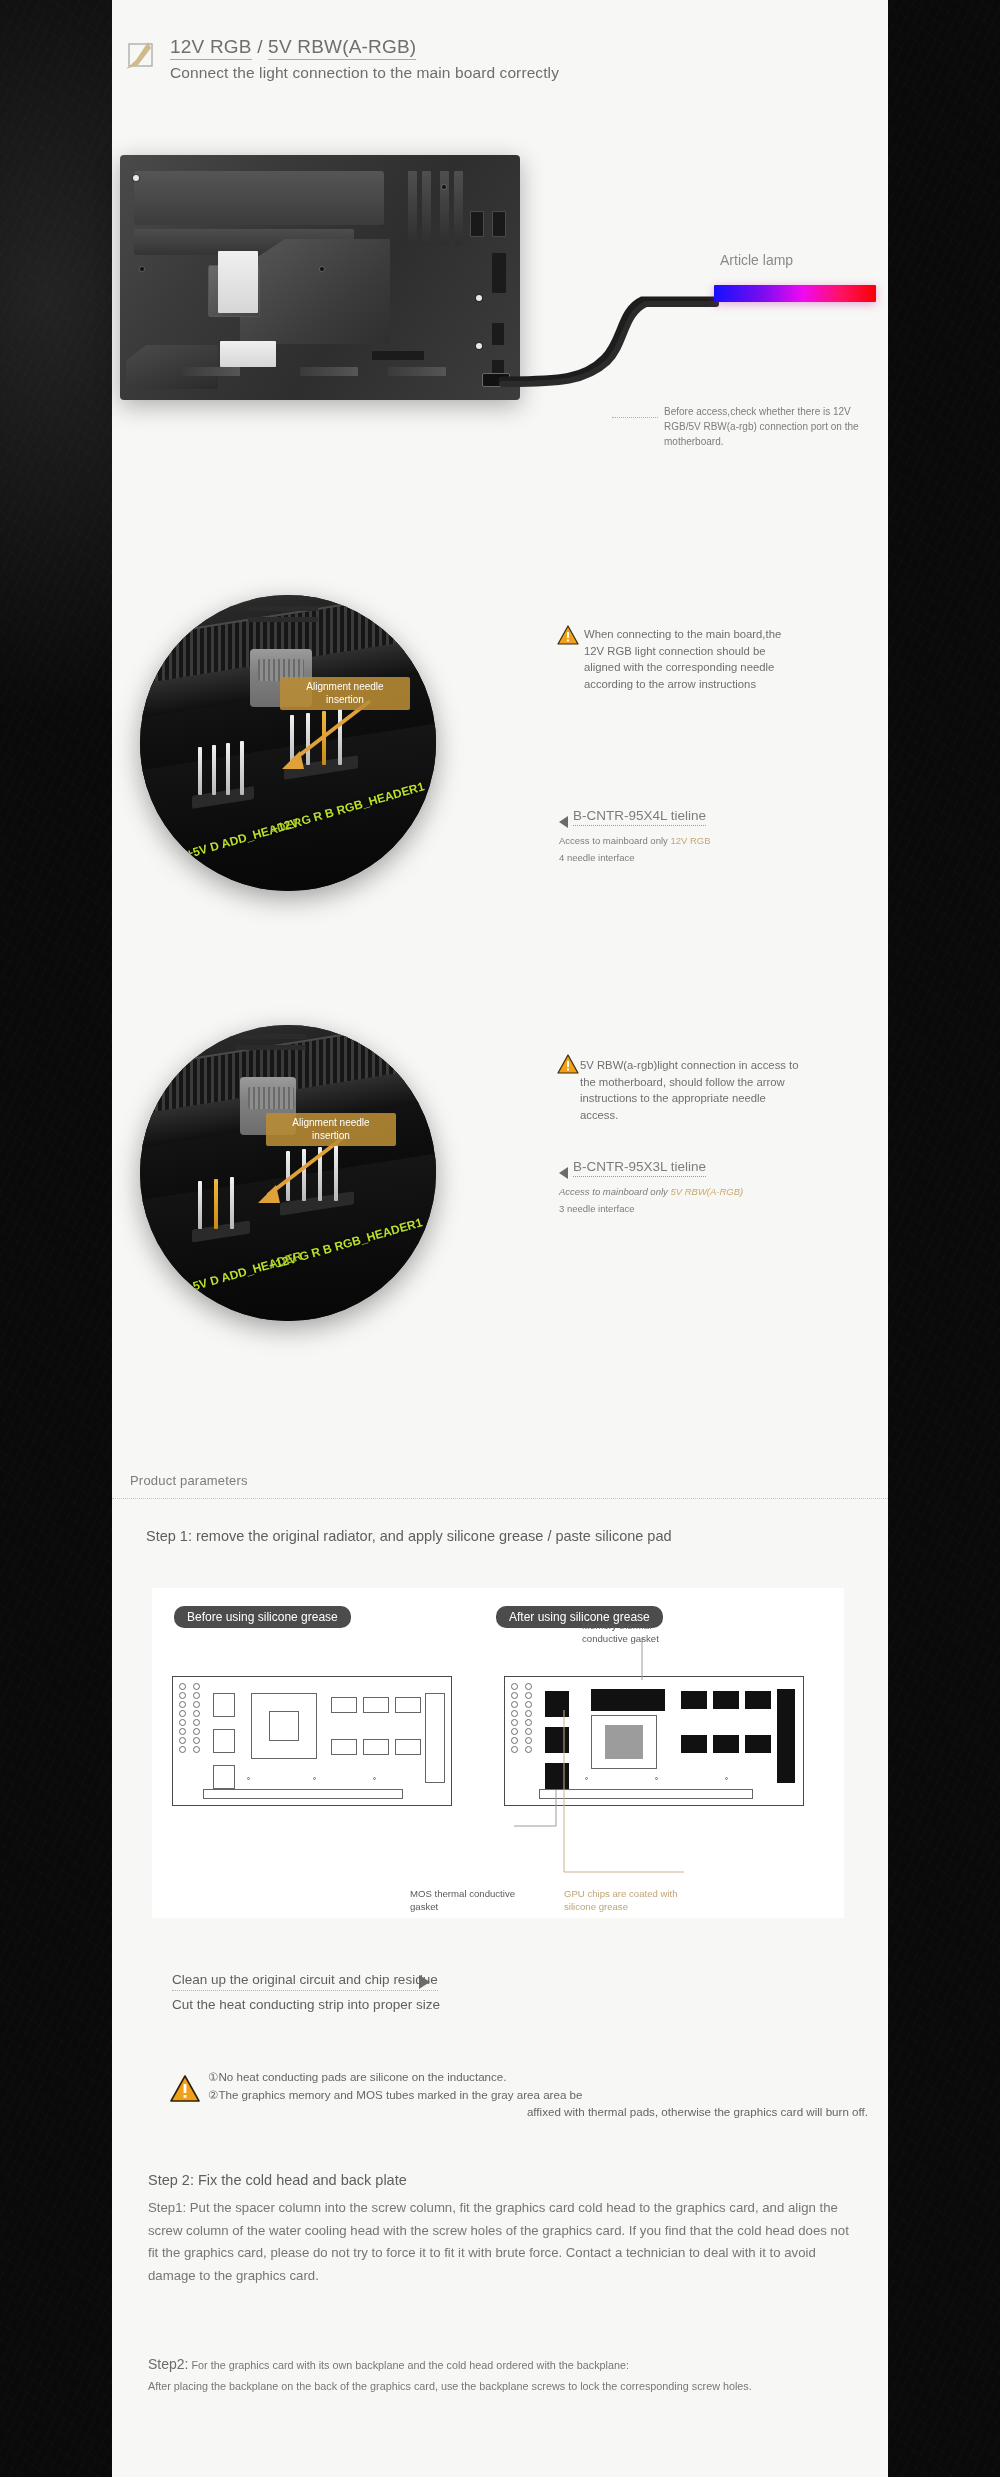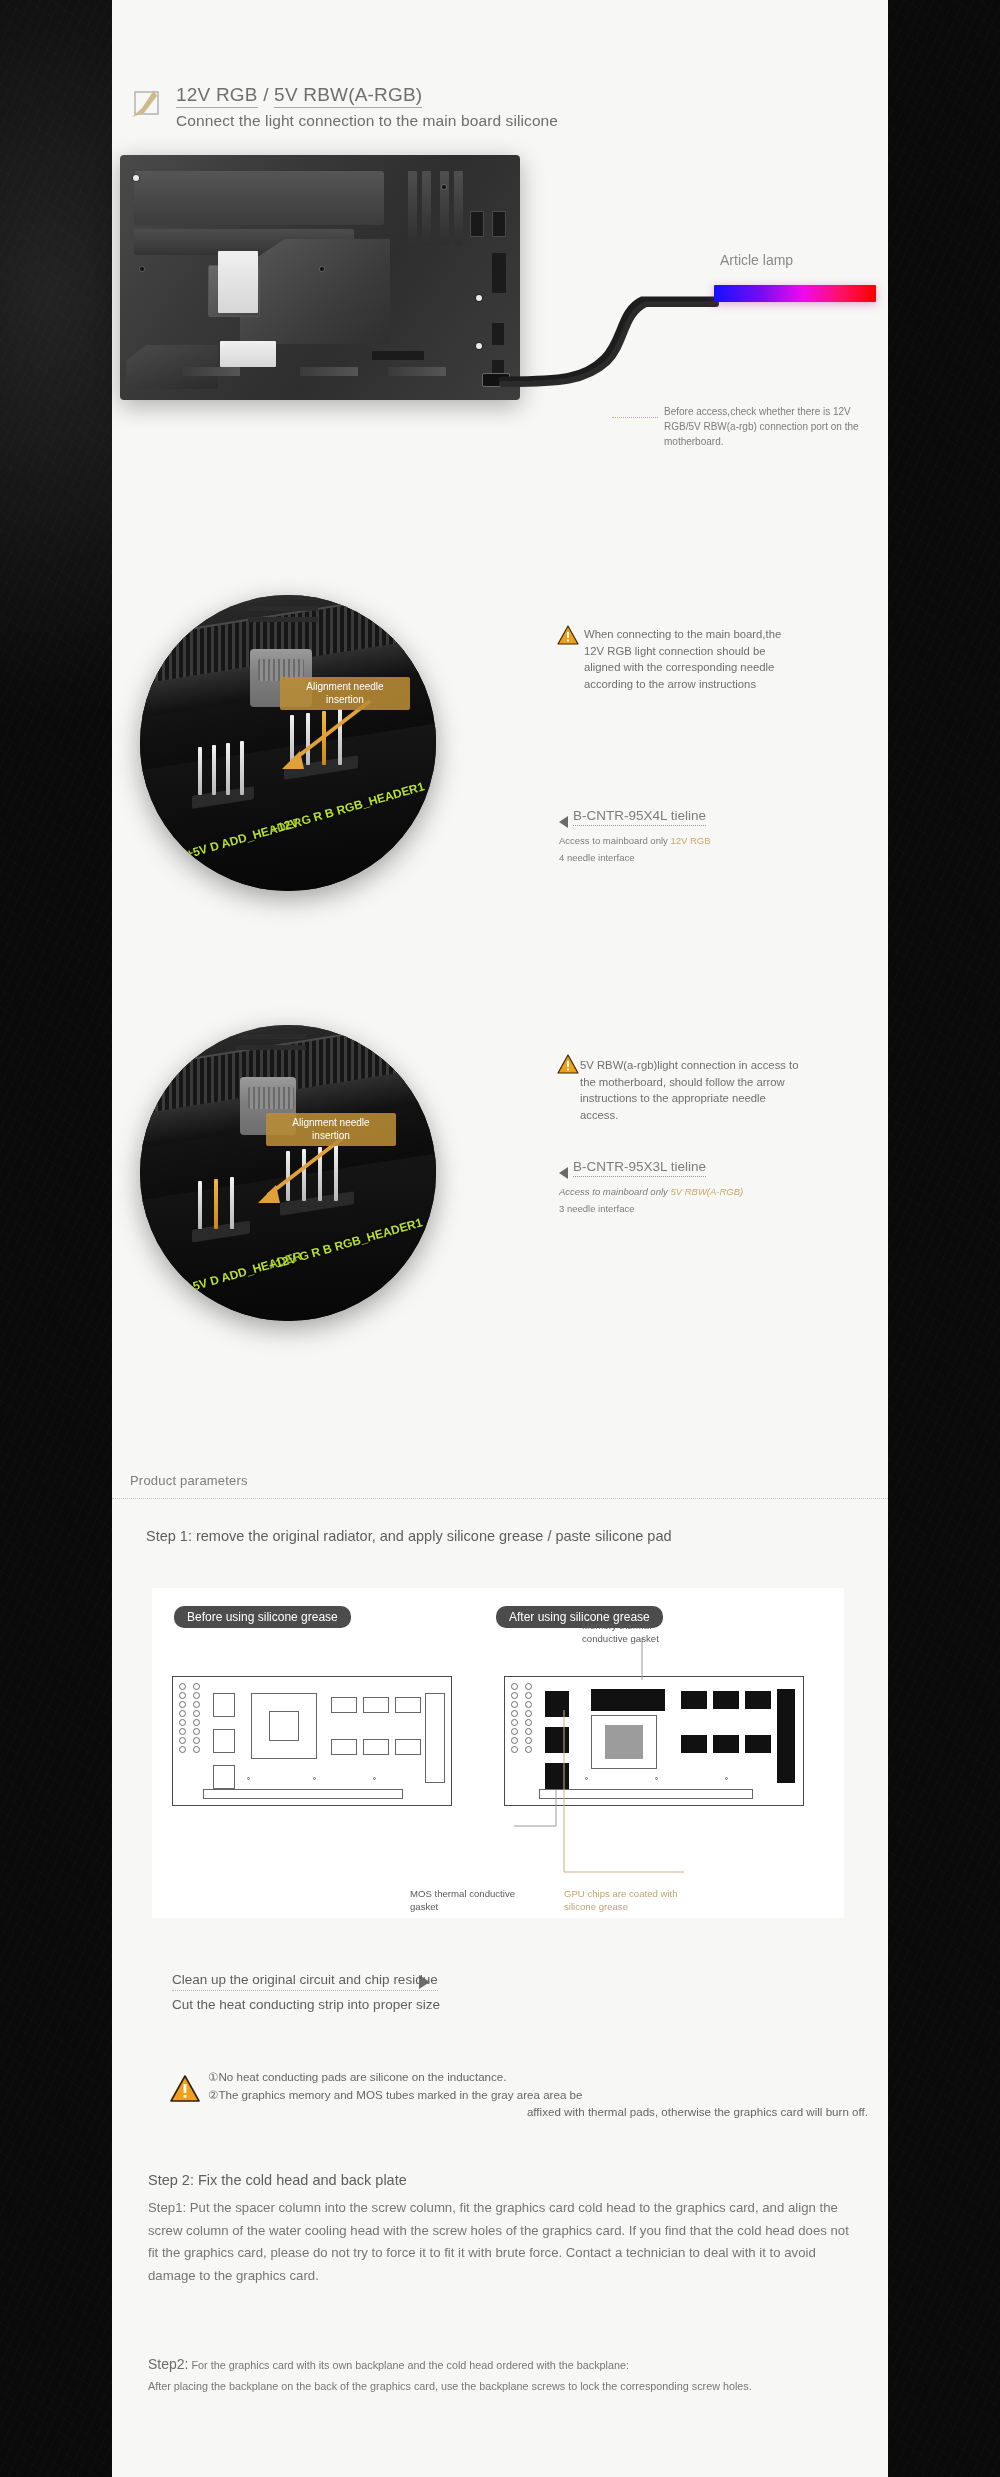--- a/index.html
+++ b/index.html
@@ -30,21 +30,21 @@
   }
   .page {
     position: absolute;
     left: 112px; top: 0;
     width: 776px; height: 2477px;
     background: #f7f7f5;
     color: #575757;
   }
 
   
-  .hdr { position: absolute; left: 18px; top: 36px; width: 740px; margin-top: 48px; }
+  .hdr { position: absolute; left: 12px; top: 36px; width: 740px; }
   .hdr-check {
     position: absolute; left: 0; top: 3px; width: 34px; height: 32px;
   }
   .hdr-title {
     margin-left: 46px;
     font-size: 19px;
     color: #6f6f6f;
     letter-spacing: .2px;
     white-space: nowrap;
   }
@@ -306,21 +306,21 @@
   <div class="hdr">
     <div class="hdr-check">
       <svg width="34" height="32" viewBox="0 0 34 32">
         <rect x="5" y="5" width="23" height="22" fill="none" stroke="#a9a9a9" stroke-width="1.3"></rect>
         <path d="M2 30 L12 21 L24 3 L27 9 L14 26 Z" fill="#cdbb8a"></path>
       </svg>
     </div>
     <div class="hdr-title">
       <span class="u">12V RGB</span><span> / </span><span class="u">5V RBW(A-RGB)</span>
     </div>
-    <div class="hdr-sub">Connect the light connection to the main board silicone</div>
+    <div class="hdr-sub">Connect the light connection to the main board correctly</div>
   </div>
 
   <div class="mb-wrap">
 
     <div class="mb">
       <div class="shroud"></div>
       <div class="shroud2"></div>
       <div class="vrm"></div>
       <div class="cpu"></div>
 

